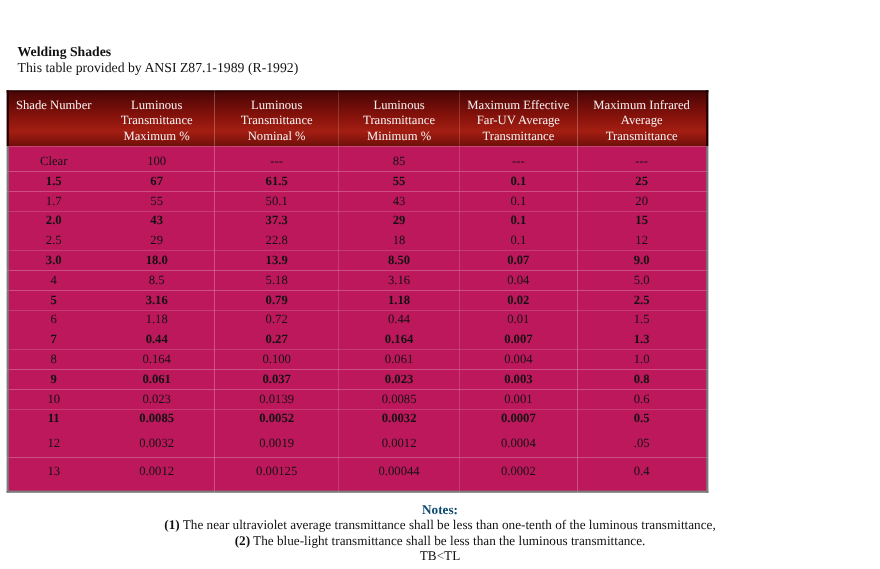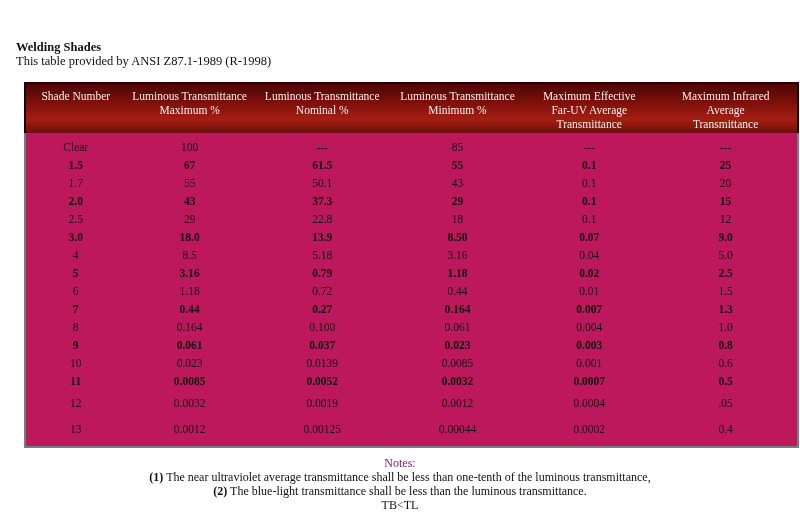--- a/index.html
+++ b/index.html
@@ -17,22 +17,22 @@
   .title-block {
     margin: 3px 0 0 16px;
     line-height: 14px;
     font-size: 12.5px;
   }
   .doc-title {
     font-weight: bold;
     margin-top: 40px;
   }
   .shade-table {
-    width: 775px;
-    margin: 14px 0 0 24px;
+    width: 638px;
+    margin: 14px 0 0 6px;
     border-collapse: collapse;
     table-layout: fixed;
   }
   .shade-table thead th {
     background: linear-gradient(180deg, #4c0606 0%, #7e100a 38%, #a41e12 72%, #6f0f0a 100%);
     color: #f7efef;
     font-weight: normal;
     font-size: 11.5px;
     line-height: 14px;
     vertical-align: top;
@@ -68,31 +68,31 @@
   col.c4 { width: 17.3%; }
   col.c5 { width: 16.8%; }
   col.c6 { width: 18.6%; }
   .notes {
     margin-top: 8px;
     text-align: center;
     font-size: 12px;
     line-height: 14px;
   }
   .notes-heading {
-    font-weight: normal;
-    color: #701a75;
+    font-weight: bold;
+    color: #0c4a6e;
   }
   .note-prefix { font-weight: bold; }
 </style>
 </head>
 <body>
 
 <div class="title-block">
   <div class="doc-title">Welding Shades</div>
-  <div class="doc-subtitle">This table provided by ANSI Z87.1-1989 (R-1998)</div>
+  <div class="doc-subtitle">This table provided by ANSI Z87.1-1989 (R-1992)</div>
 </div>
 
 <table class="shade-table">
   <colgroup>
     <col class="c1">
       <col class="c2">
       <col class="c3">
       <col class="c4">
       <col class="c5">
       <col class="c6">

